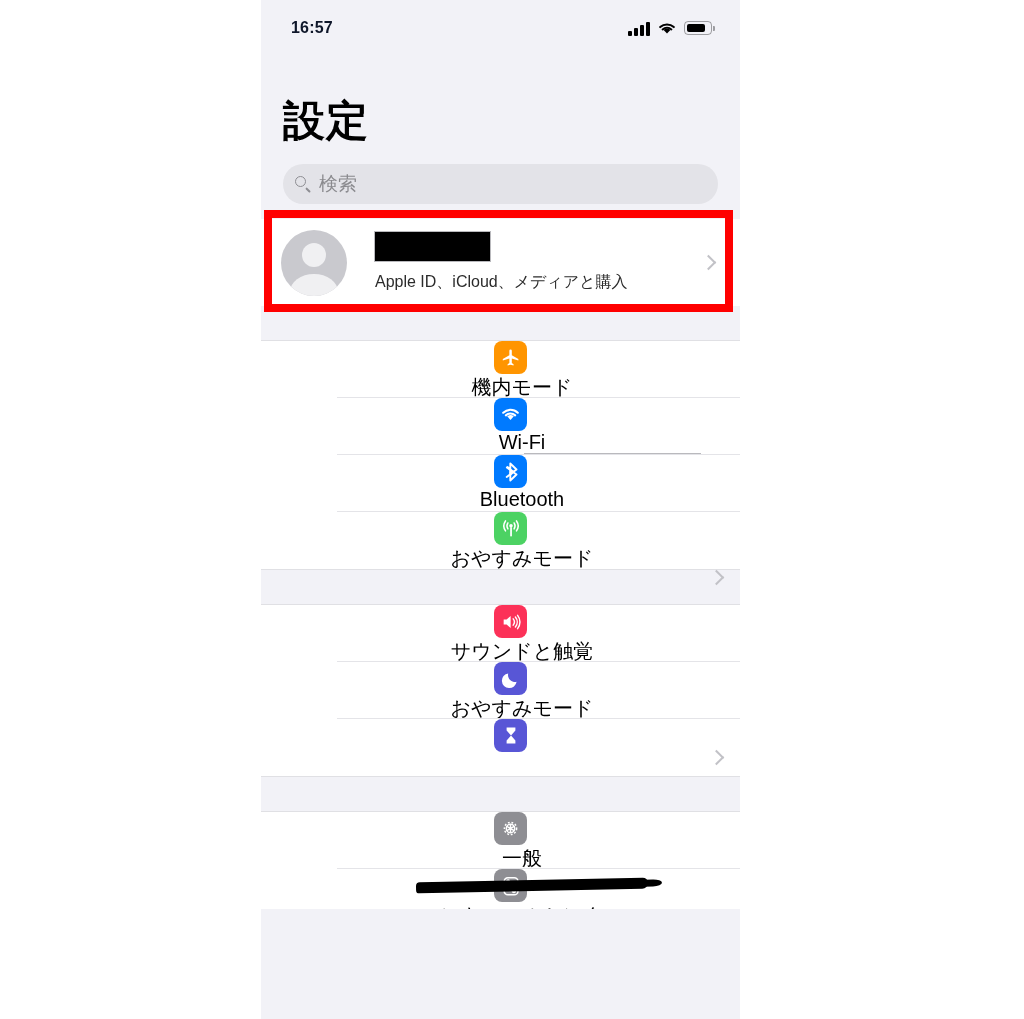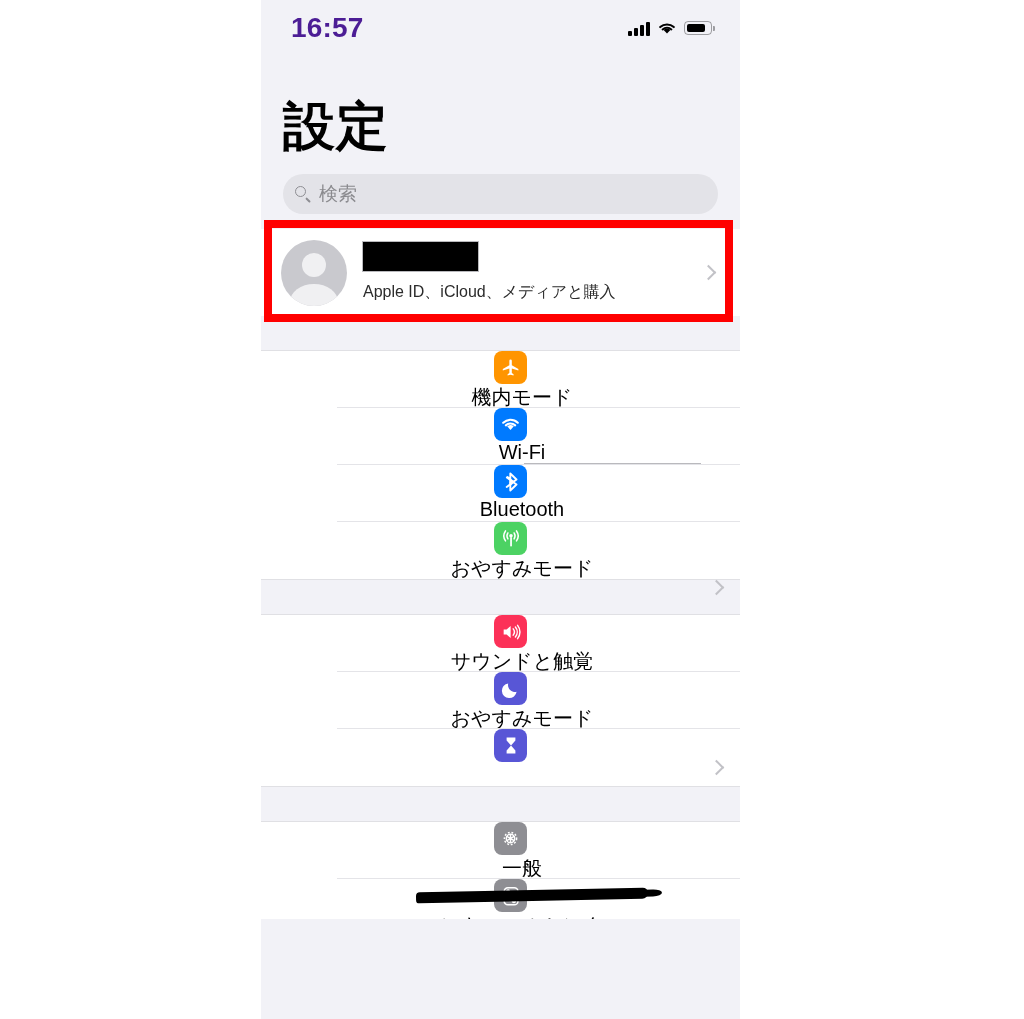--- a/index.html
+++ b/index.html
@@ -27,23 +27,23 @@
   
   .statusbar {
     height: 56px;
     display: flex;
     align-items: center;
     justify-content: space-between;
     padding: 0 28px 0 30px;
     box-sizing: border-box;
   }
   .status-time {
-    font-size: 28px;
+    font-size: 16px;
     font-weight: bold;
-    color: #4c1d95;
+    color: #0f172a;
     letter-spacing: .2px;
   }
   .status-icons {
     display: flex;
     align-items: center;
     gap: 7px;
   }
   .signal-bars {
     display: flex;
     align-items: flex-end;
@@ -81,21 +81,21 @@
   }
   .battery-fill {
     height: 100%;
     width: 80%;
     background: #000;
     border-radius: 2px;
   }
 
   
   .page-title {
-    font-size: 52px;
+    font-size: 42px;
     font-weight: bold;
     color: #000;
     padding: 44px 0 0 22px;
     line-height: 1;
     letter-spacing: 1px;
   }
   .searchbar {
     margin: 22px 22px 0 22px;
     height: 40px;
     background: #e3e3e8;
@@ -273,21 +273,21 @@
     position: absolute;
     left: 50%;
     bottom: -14px;
     transform: translateX(-50%);
     width: 48px;
     height: 36px;
     border-radius: 50% 50% 0 0;
     background: #f0f0f2;
   }
   .account-text {
-    margin-left: 16px;
+    margin-left: 28px;
     display: flex;
     flex-direction: column;
     gap: 11px;
   }
   .redaction {
     background: #000;
     box-shadow: 0 0 0 1px #b9b9bd;
   }
   .name-redaction {
     width: 115px;

